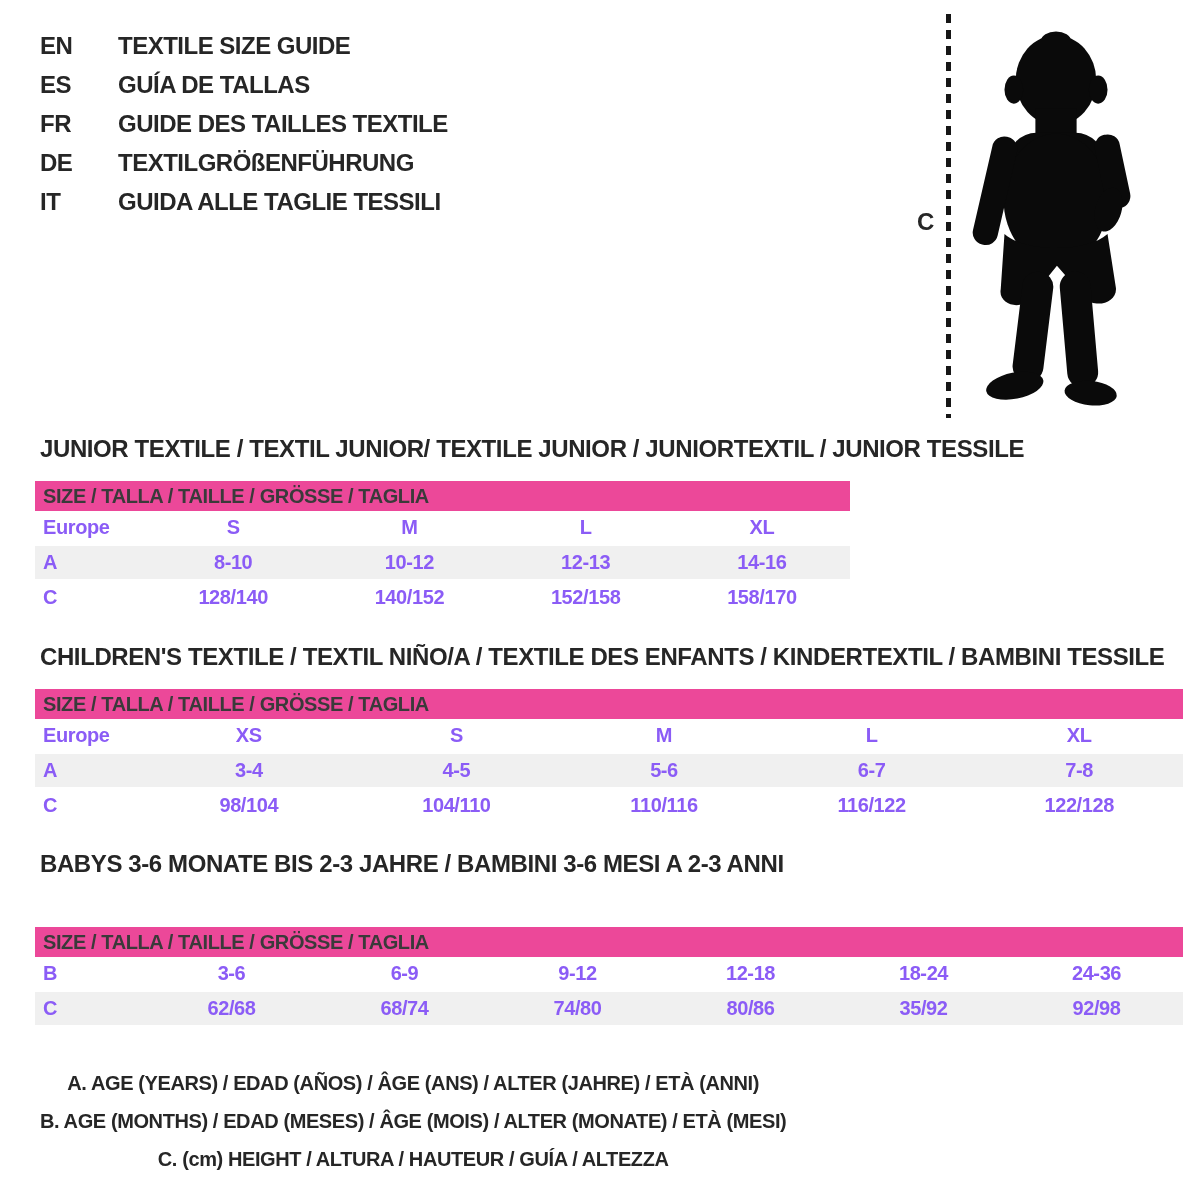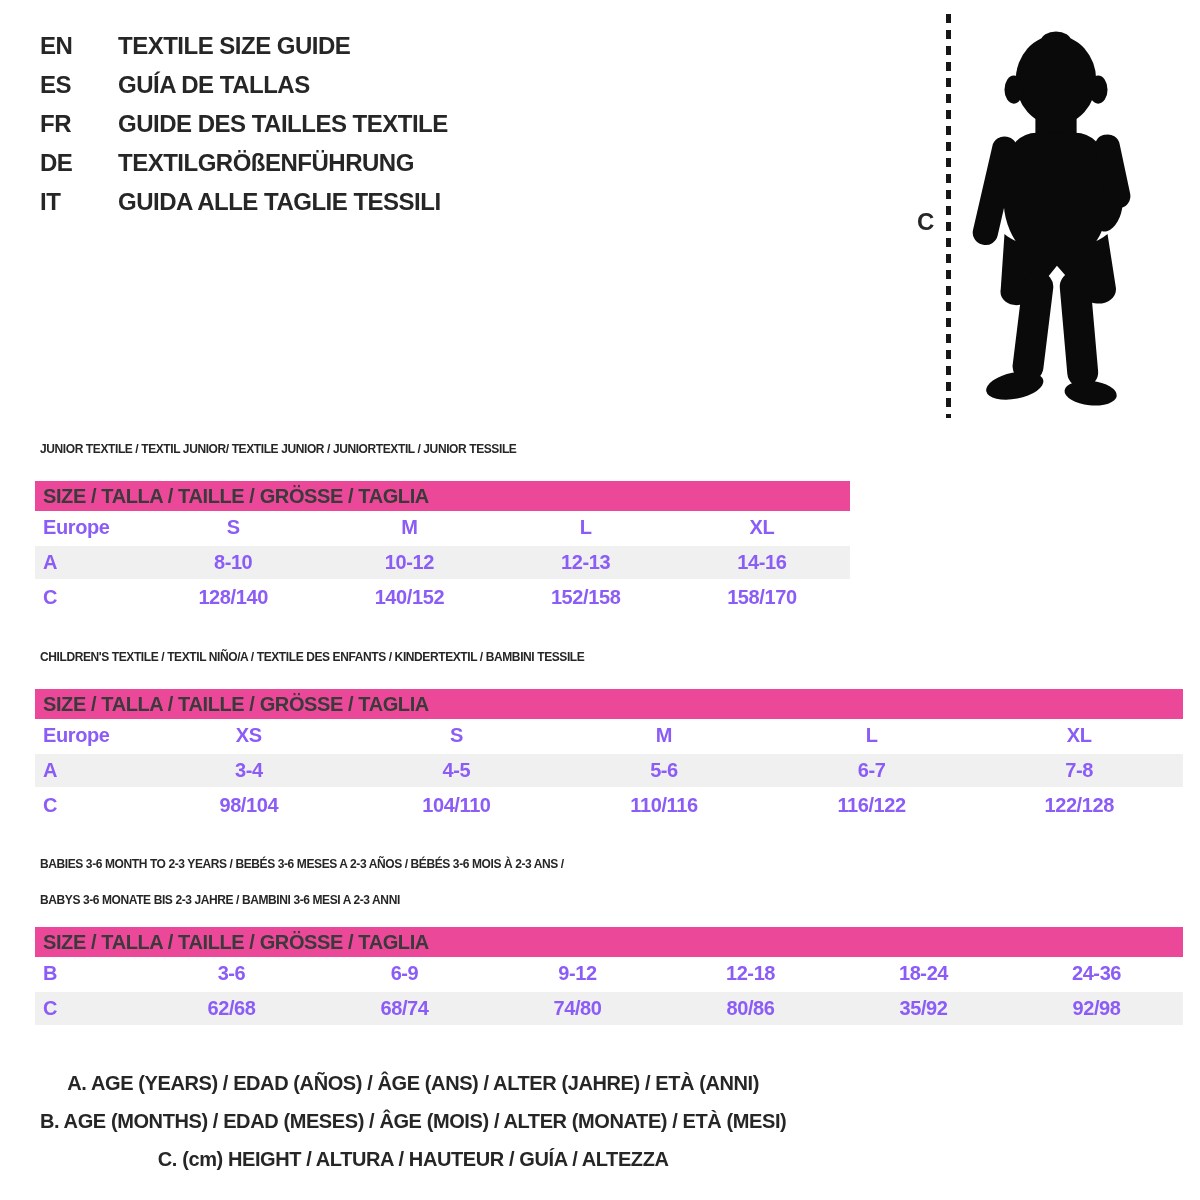--- a/index.html
+++ b/index.html
@@ -22,21 +22,21 @@
   .figure { position:absolute; left:905px; top:12px; width:260px; height:412px; }
   .c-label { position:absolute; left:12px; top:196px; font-weight:700; font-size:24px; }
   .dash-line {
     position:absolute; left:41px; top:2px; width:5px; height:404px;
     background:repeating-linear-gradient(to bottom,#161616 0 9px,transparent 9px 16px);
   }
   .baby-svg { position:absolute; left:62px; top:4px; }
 
   
   .sec-title {
-    position:absolute; left:40px; font-weight:700; font-size:12px;
+    position:absolute; left:40px; font-weight:700; font-size:24px;
     letter-spacing:-0.4px; white-space:nowrap;
   }
   .sec-title .line { display:block; line-height:36px; }
 
   
   .tbl { position:absolute; left:35px; }
   .size-bar {
     background:#ec4899; color:#3a3a3a; font-weight:700; font-size:20px;
     letter-spacing:-0.4px; height:30px; line-height:30px; padding-left:8px;
     box-sizing:border-box;
@@ -180,21 +180,20 @@
           <td>104/110</td>
           <td>110/116</td>
           <td>116/122</td>
           <td>122/128</td>
         </tr>
       </tbody>
     </table>
   </div>
 
   <div class="sec-title" style="top:846px;">
-    <span class="line">BABIES 3-6 MONTH TO 2-3 YEARS / BEBÉS 3-6 MESES A 2-3 AÑOS / BÉBÉS 3-6 MOIS À 2-3 ANS /</span>
     <span class="line">BABYS 3-6 MONATE BIS 2-3 JAHRE / BAMBINI 3-6 MESI A 2-3 ANNI</span>
   </div>
   <div class="tbl tbl-babies">
     <div class="size-bar">SIZE / TALLA / TAILLE / GRÖSSE / TAGLIA</div>
     <table>
       <colgroup>
           <col class="label-col">
           <col>
           <col>
           <col>

